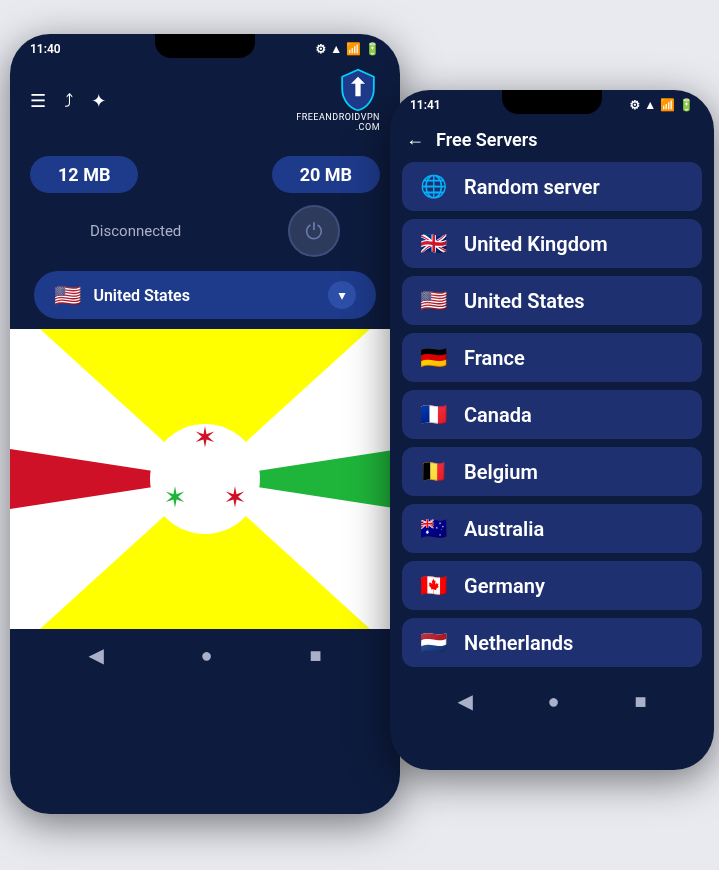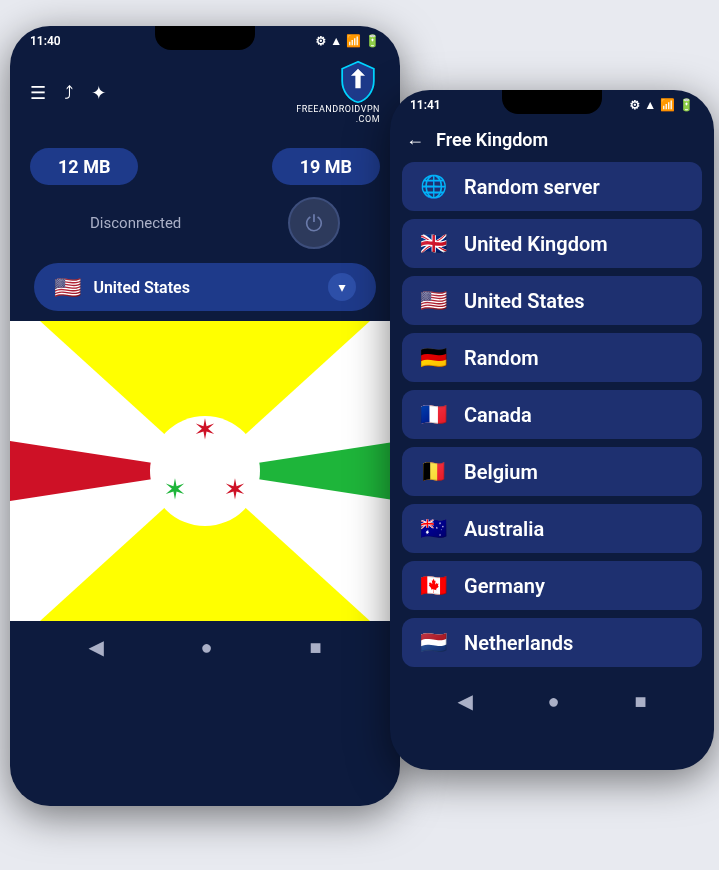--- a/index.html
+++ b/index.html
@@ -26,21 +26,21 @@
       border-radius: 40px;
       background: #0d1b3e;
       box-shadow: 0 10px 40px rgba(0,0,0,0.5);
       overflow: hidden;
     }
 
     .phone-1 {
       width: 390px;
       height: 780px;
       left: 10px;
-      top: 26px;
+      top: 34px;
     }
 
     .phone-2 {
       width: 324px;
       height: 680px;
       left: 390px;
       top: 90px;
       z-index: 2;
     }
 
@@ -304,21 +304,21 @@
           <span>FREEANDROIDVPN</span>
         </div>
         <div class="logo-text">
           <span>.COM</span>
         </div>
       </div>
     </div>
 
     <div class="data-row">
       <div class="data-badge">12 MB</div>
-      <div class="data-badge">19 MB</div>
+      <div class="data-badge">20 MB</div>
     </div>
 
     <div class="status-power-row">
       <span class="disconnected-text">Disconnected</span>
       <div class="power-btn">⏻</div>
     </div>
 
     <div class="country-selector">
       <span class="country-flag">🇺🇸</span>
       <span class="country-name">United States</span>
@@ -363,39 +363,39 @@
       <div class="status-icons">
         <span>⚙</span>
         <span>▲</span>
         <span>📶</span>
         <span>🔋</span>
       </div>
     </div>
 
     <div class="server-list-header">
       <span class="back-arrow">←</span>
-      <span class="header-title">Free Kingdom</span>
+      <span class="header-title">Free Servers</span>
     </div>
 
     <div class="server-list" id="server-list-container">
     <div class="server-item">
         <span class="globe-icon">🌐</span>
         <span class="server-name">Random server</span>
       </div>
         <div class="server-item">
         <span class="server-flag">🇬🇧</span>
         <span class="server-name">United Kingdom</span>
       </div>
         <div class="server-item">
         <span class="server-flag">🇺🇸</span>
         <span class="server-name">United States</span>
       </div>
         <div class="server-item">
         <span class="server-flag">🇩🇪</span>
-        <span class="server-name">Random</span>
+        <span class="server-name">France</span>
       </div>
         <div class="server-item">
         <span class="server-flag">🇫🇷</span>
         <span class="server-name">Canada</span>
       </div>
         <div class="server-item">
         <span class="server-flag">🇧🇪</span>
         <span class="server-name">Belgium</span>
       </div>
         <div class="server-item">

